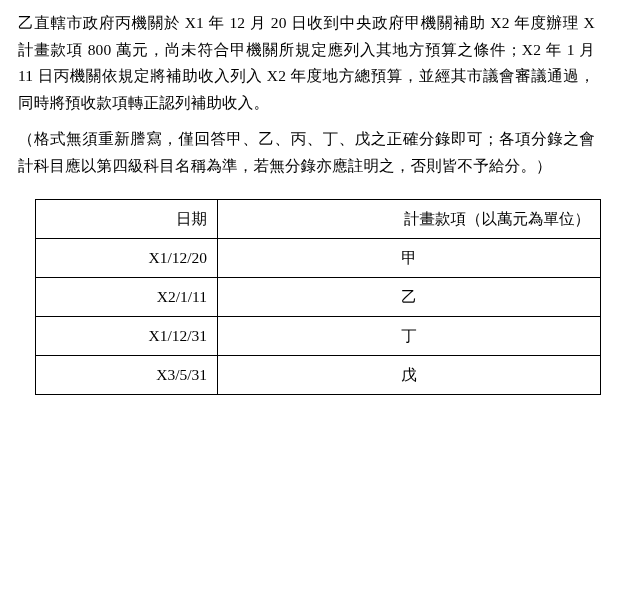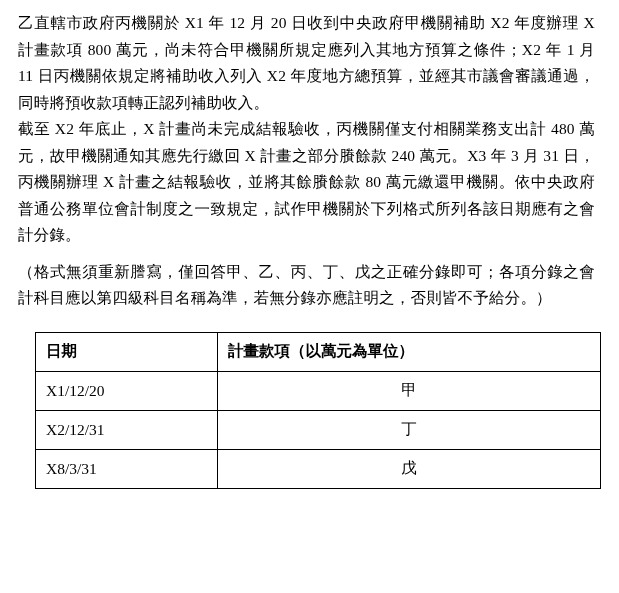--- a/index.html
+++ b/index.html
@@ -42,61 +42,64 @@
   }
   table.entries td, table.entries th {
     border: 1px solid #000000;
     height: 38px;
     font-size: 15.5px;
     font-weight: normal;
     padding: 0 10px;
     vertical-align: middle;
   }
   table.entries th {
-    text-align: left;
-    font-weight: bold;
+    text-align: right;
+    font-weight: normal;
   }
   table.entries col.c1 { width: 182px; }
   table.entries col.c2 { width: 383px; }
   table.entries td.date-cell {
-    text-align: left;
+    text-align: right;
   }
   table.entries td.entry-cell {
     text-align: center;
   }
 </style>
 </head>
 <body>
 
 <div class="page">
 
   <p class="para block-1">乙直轄市政府丙機關於 X1 年 12 月 20 日收到中央政府甲機關補助 X2 年度辦理 X 計畫款項 800 萬元，尚未符合甲機關所規定應列入其地方預算之條件；X2 年 1 月 11 日丙機關依規定將補助收入列入 X2 年度地方總預算，並經其市議會審議通過，同時將預收款項轉正認列補助收入。</p>
-  <p class="para block-2">截至 X2 年底止，X 計畫尚未完成結報驗收，丙機關僅支付相關業務支出計 480 萬元，故甲機關通知其應先行繳回 X 計畫之部分賸餘款 240 萬元。X3 年 3 月 31 日，丙機關辦理 X 計畫之結報驗收，並將其餘賸餘款 80 萬元繳還甲機關。依中央政府普通公務單位會計制度之一致規定，試作甲機關於下列格式所列各該日期應有之會計分錄。</p>
   <p class="para block-3">（格式無須重新謄寫，僅回答甲、乙、丙、丁、戊之正確分錄即可；各項分錄之會計科目應以第四級科目名稱為準，若無分錄亦應註明之，否則皆不予給分。）</p>
 
   <table class="entries">
     <colgroup>
       <col class="c1">
       <col class="c2">
     </colgroup>
     <thead>
       <tr>
         <th>日期</th>
         <th>計畫款項（以萬元為單位）</th>
       </tr>
     </thead>
     <tbody>
       <tr>
         <td class="date-cell">X1/12/20</td>
         <td class="entry-cell">甲</td>
       </tr>
       <tr>
-        <td class="date-cell">X2/12/31</td>
+        <td class="date-cell">X2/1/11</td>
+        <td class="entry-cell">乙</td>
+      </tr>
+      <tr>
+        <td class="date-cell">X1/12/31</td>
         <td class="entry-cell">丁</td>
       </tr>
       <tr>
-        <td class="date-cell">X8/3/31</td>
+        <td class="date-cell">X3/5/31</td>
         <td class="entry-cell">戊</td>
       </tr>
     </tbody>
   </table>
 
 </div>
 
 </body></html>

